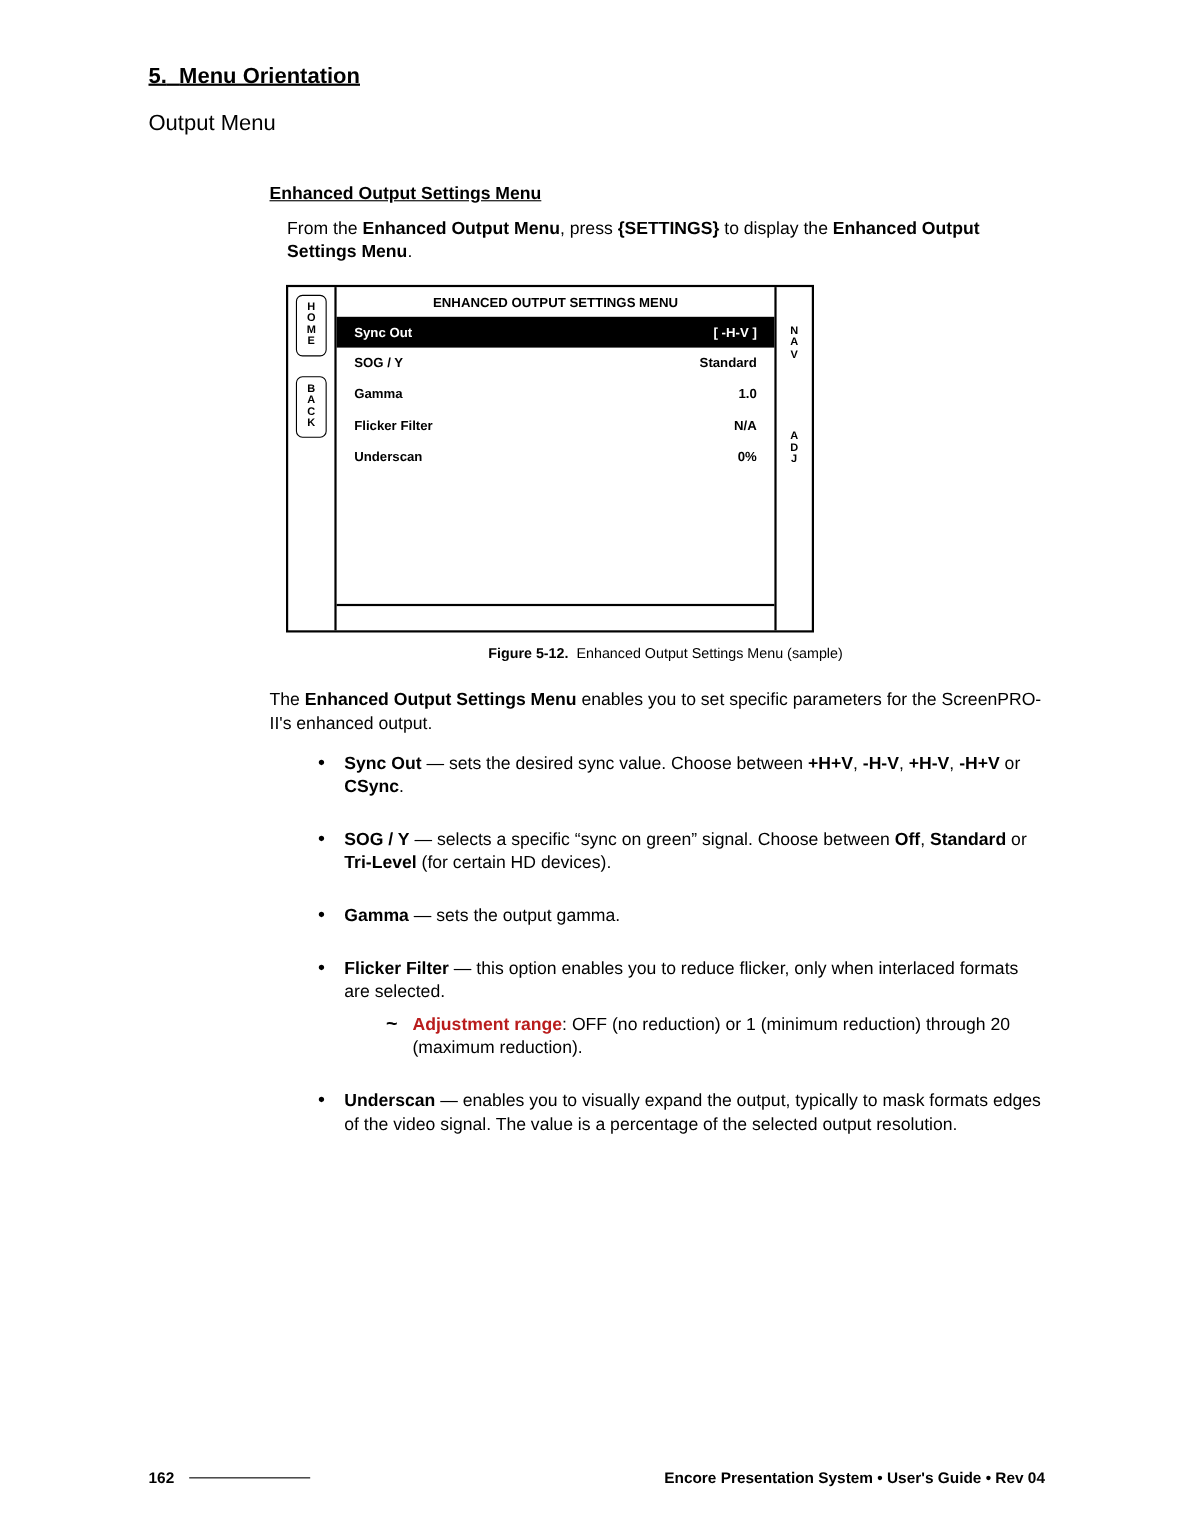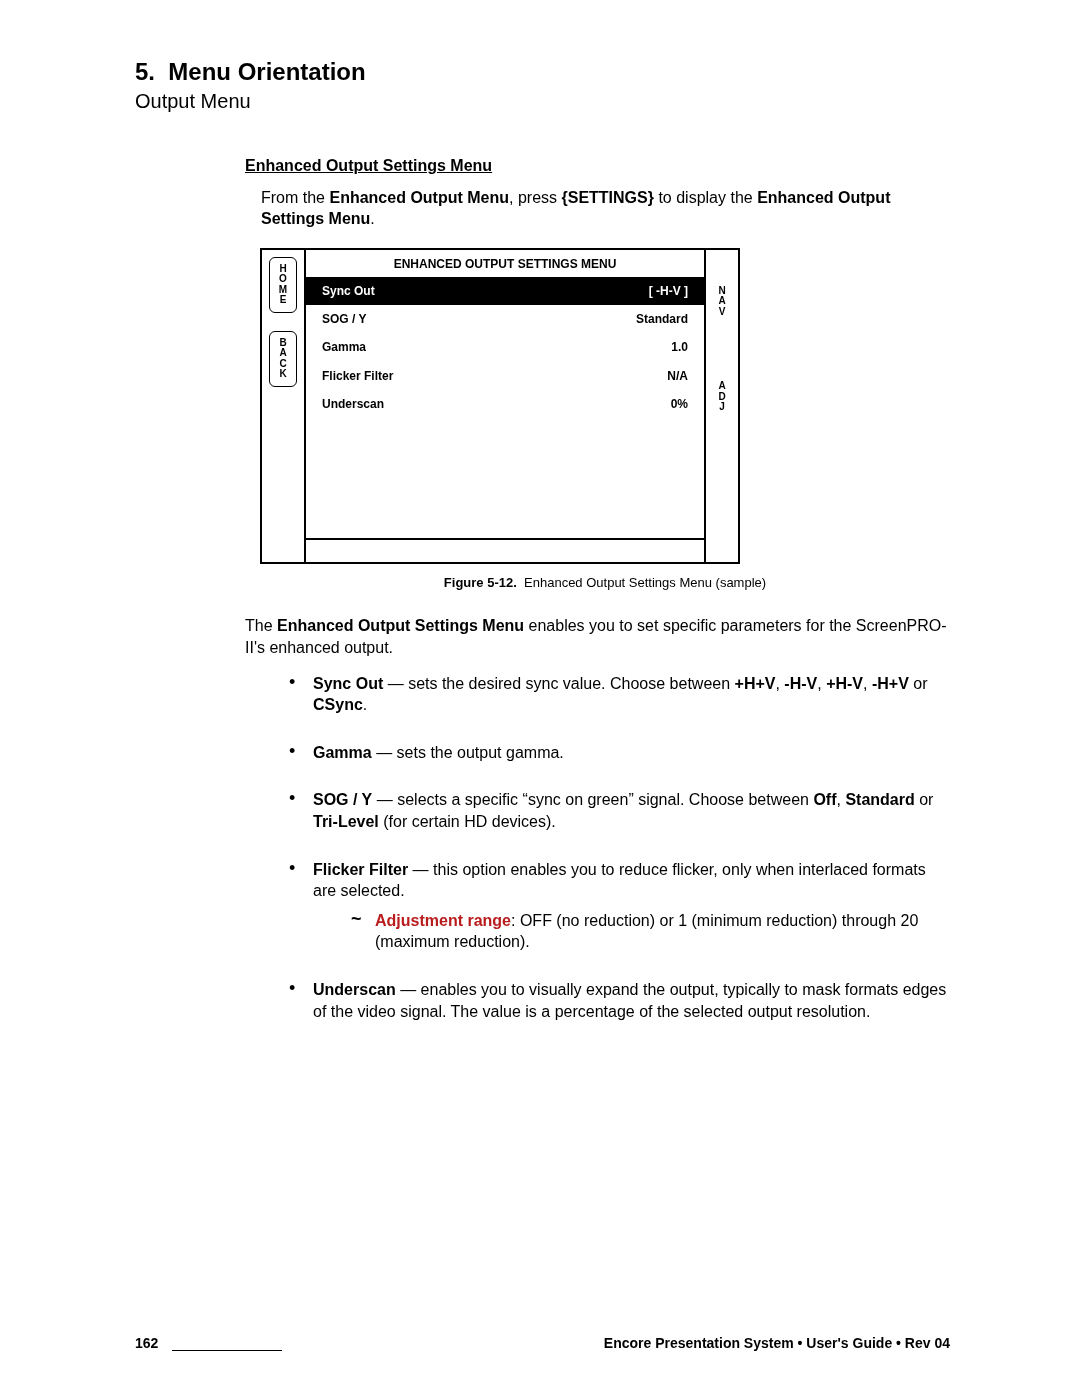--- a/index.html
+++ b/index.html
@@ -12,23 +12,24 @@
     height: 1397px;
   }
   .page {
     position: relative;
     width: 1080px;
     height: 1397px;
     box-sizing: border-box;
     padding: 58px 130px 0 135px;
   }
   .chapter-title {
-    font-size: 24px;
-    font-weight: bold;
-    margin: 0 0 4px 0;
+    font-size: 20px;
+    font-weight: bold;
+    margin: 0 0 20px 0;
+    text-decoration: underline;
   }
   .chapter-sub {
     font-size: 20px;
     margin: 0 0 42px 0;
   }
   .content {
     margin-left: 110px;   
     font-size: 16px;
     line-height: 1.35;
   }
@@ -159,21 +160,21 @@
     line-height: 1;
   }
   .red { color: #b91c1c; font-weight: bold; }
 
   .footer {
     position: absolute;
     left: 135px;
     right: 130px;
     bottom: 46px;
     display: flex;
-    align-items: flex-end;
+    align-items: center;
     font-size: 14px;
     font-weight: bold;
   }
   .footer .rule {
     flex: 0 0 auto;
     height: 1px;
     background: #000;
     width: 110px;
     margin: 0 14px;
   }
@@ -264,24 +265,24 @@
 
     <p class="desc-para">
       <span>The </span><b>Enhanced Output Settings Menu</b><span> enables you to set specific parameters for the ScreenPRO-II's enhanced output.</span>
     </p>
 
     <ul class="bullets">
       <li>
         <b>Sync Out</b><span> — sets the desired sync value.  Choose between </span><b>+H+V</b><span>, </span><b>-H-V</b><span>, </span><b>+H-V</b><span>, </span><b>-H+V</b><span> or </span><b>CSync</b><span>.</span>
       </li>
       <li>
+        <b>SOG / Y</b><span> — selects a specific “sync on green” signal.  Choose between </span><b>Off</b><span>, </span><b>Standard</b><span> or </span><b>Tri-Level</b><span> (for certain HD devices).</span>
+      </li>
+      <li>
         <b>Gamma</b><span> — sets the output gamma.</span>
-      </li>
-      <li>
-        <b>SOG / Y</b><span> — selects a specific “sync on green” signal.  Choose between </span><b>Off</b><span>, </span><b>Standard</b><span> or </span><b>Tri-Level</b><span> (for certain HD devices).</span>
       </li>
       <li>
         <b>Flicker Filter</b><span> — this option enables you to reduce flicker, only when interlaced formats are selected.</span>
         <ul class="sub">
           <li>
             <span class="red">Adjustment range</span><span>:  OFF (no reduction) or 1 (minimum reduction) through 20 (maximum reduction).</span>
           </li>
         </ul>
       </li>
       <li>

